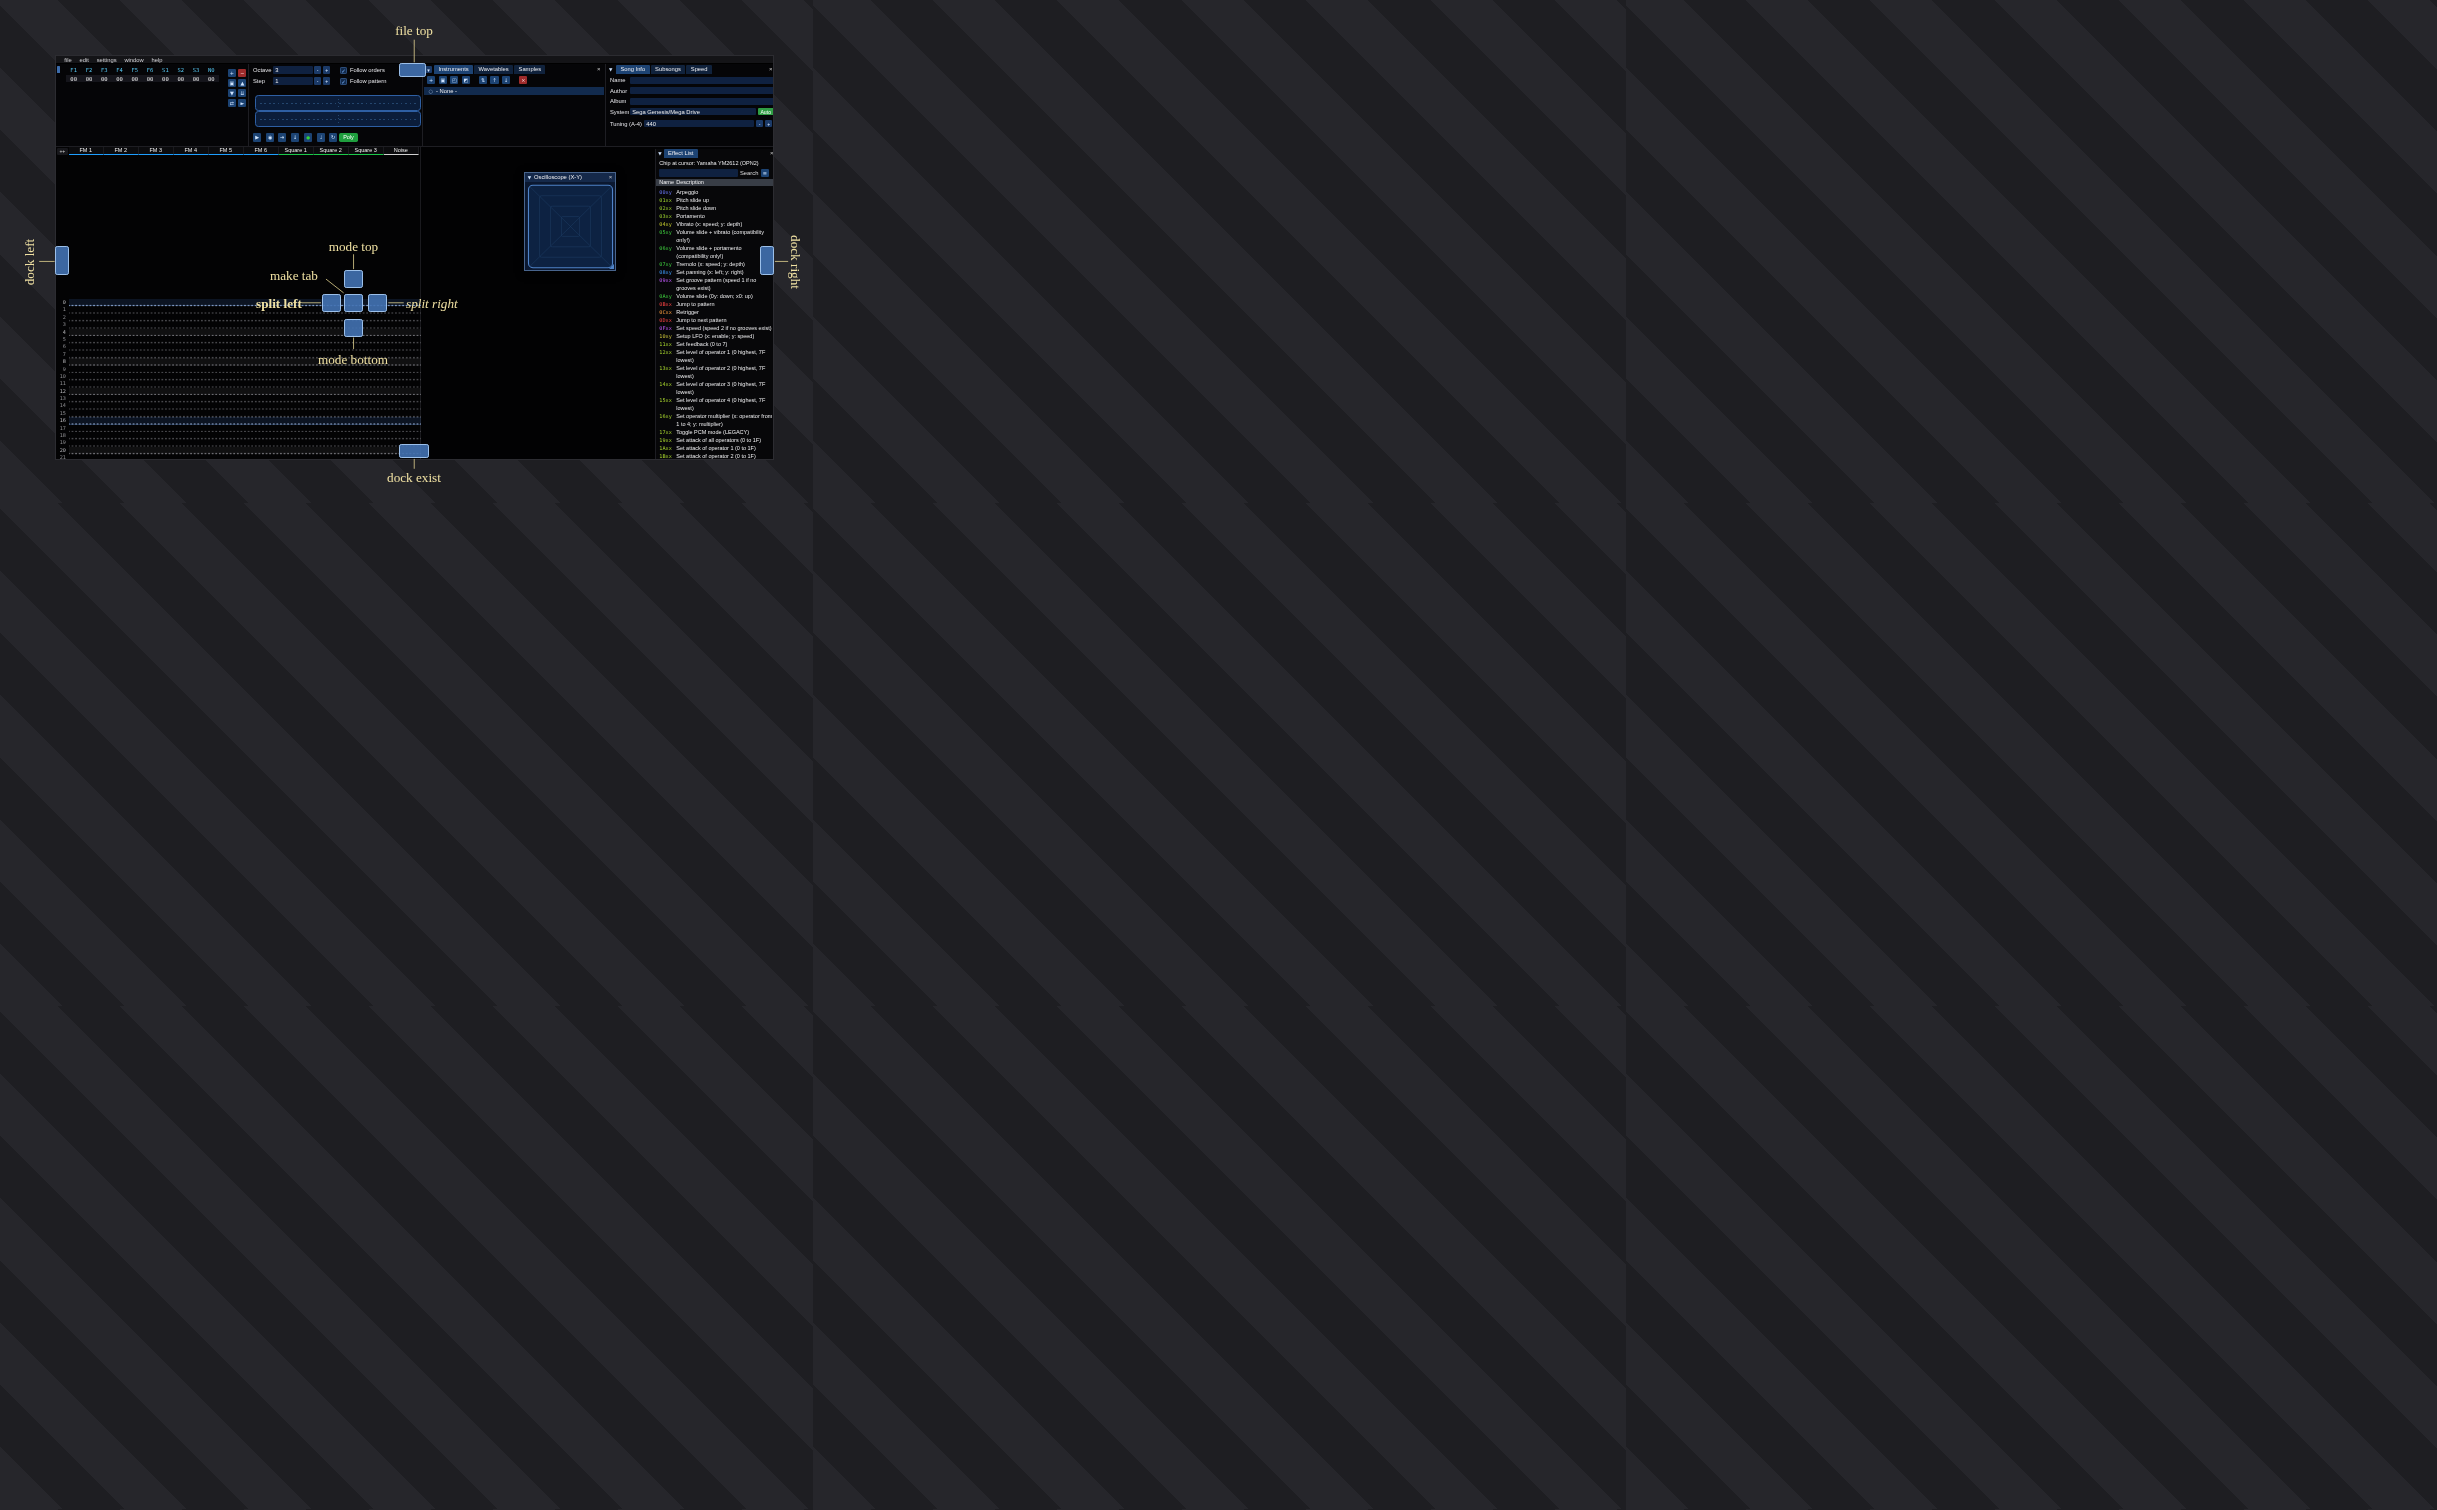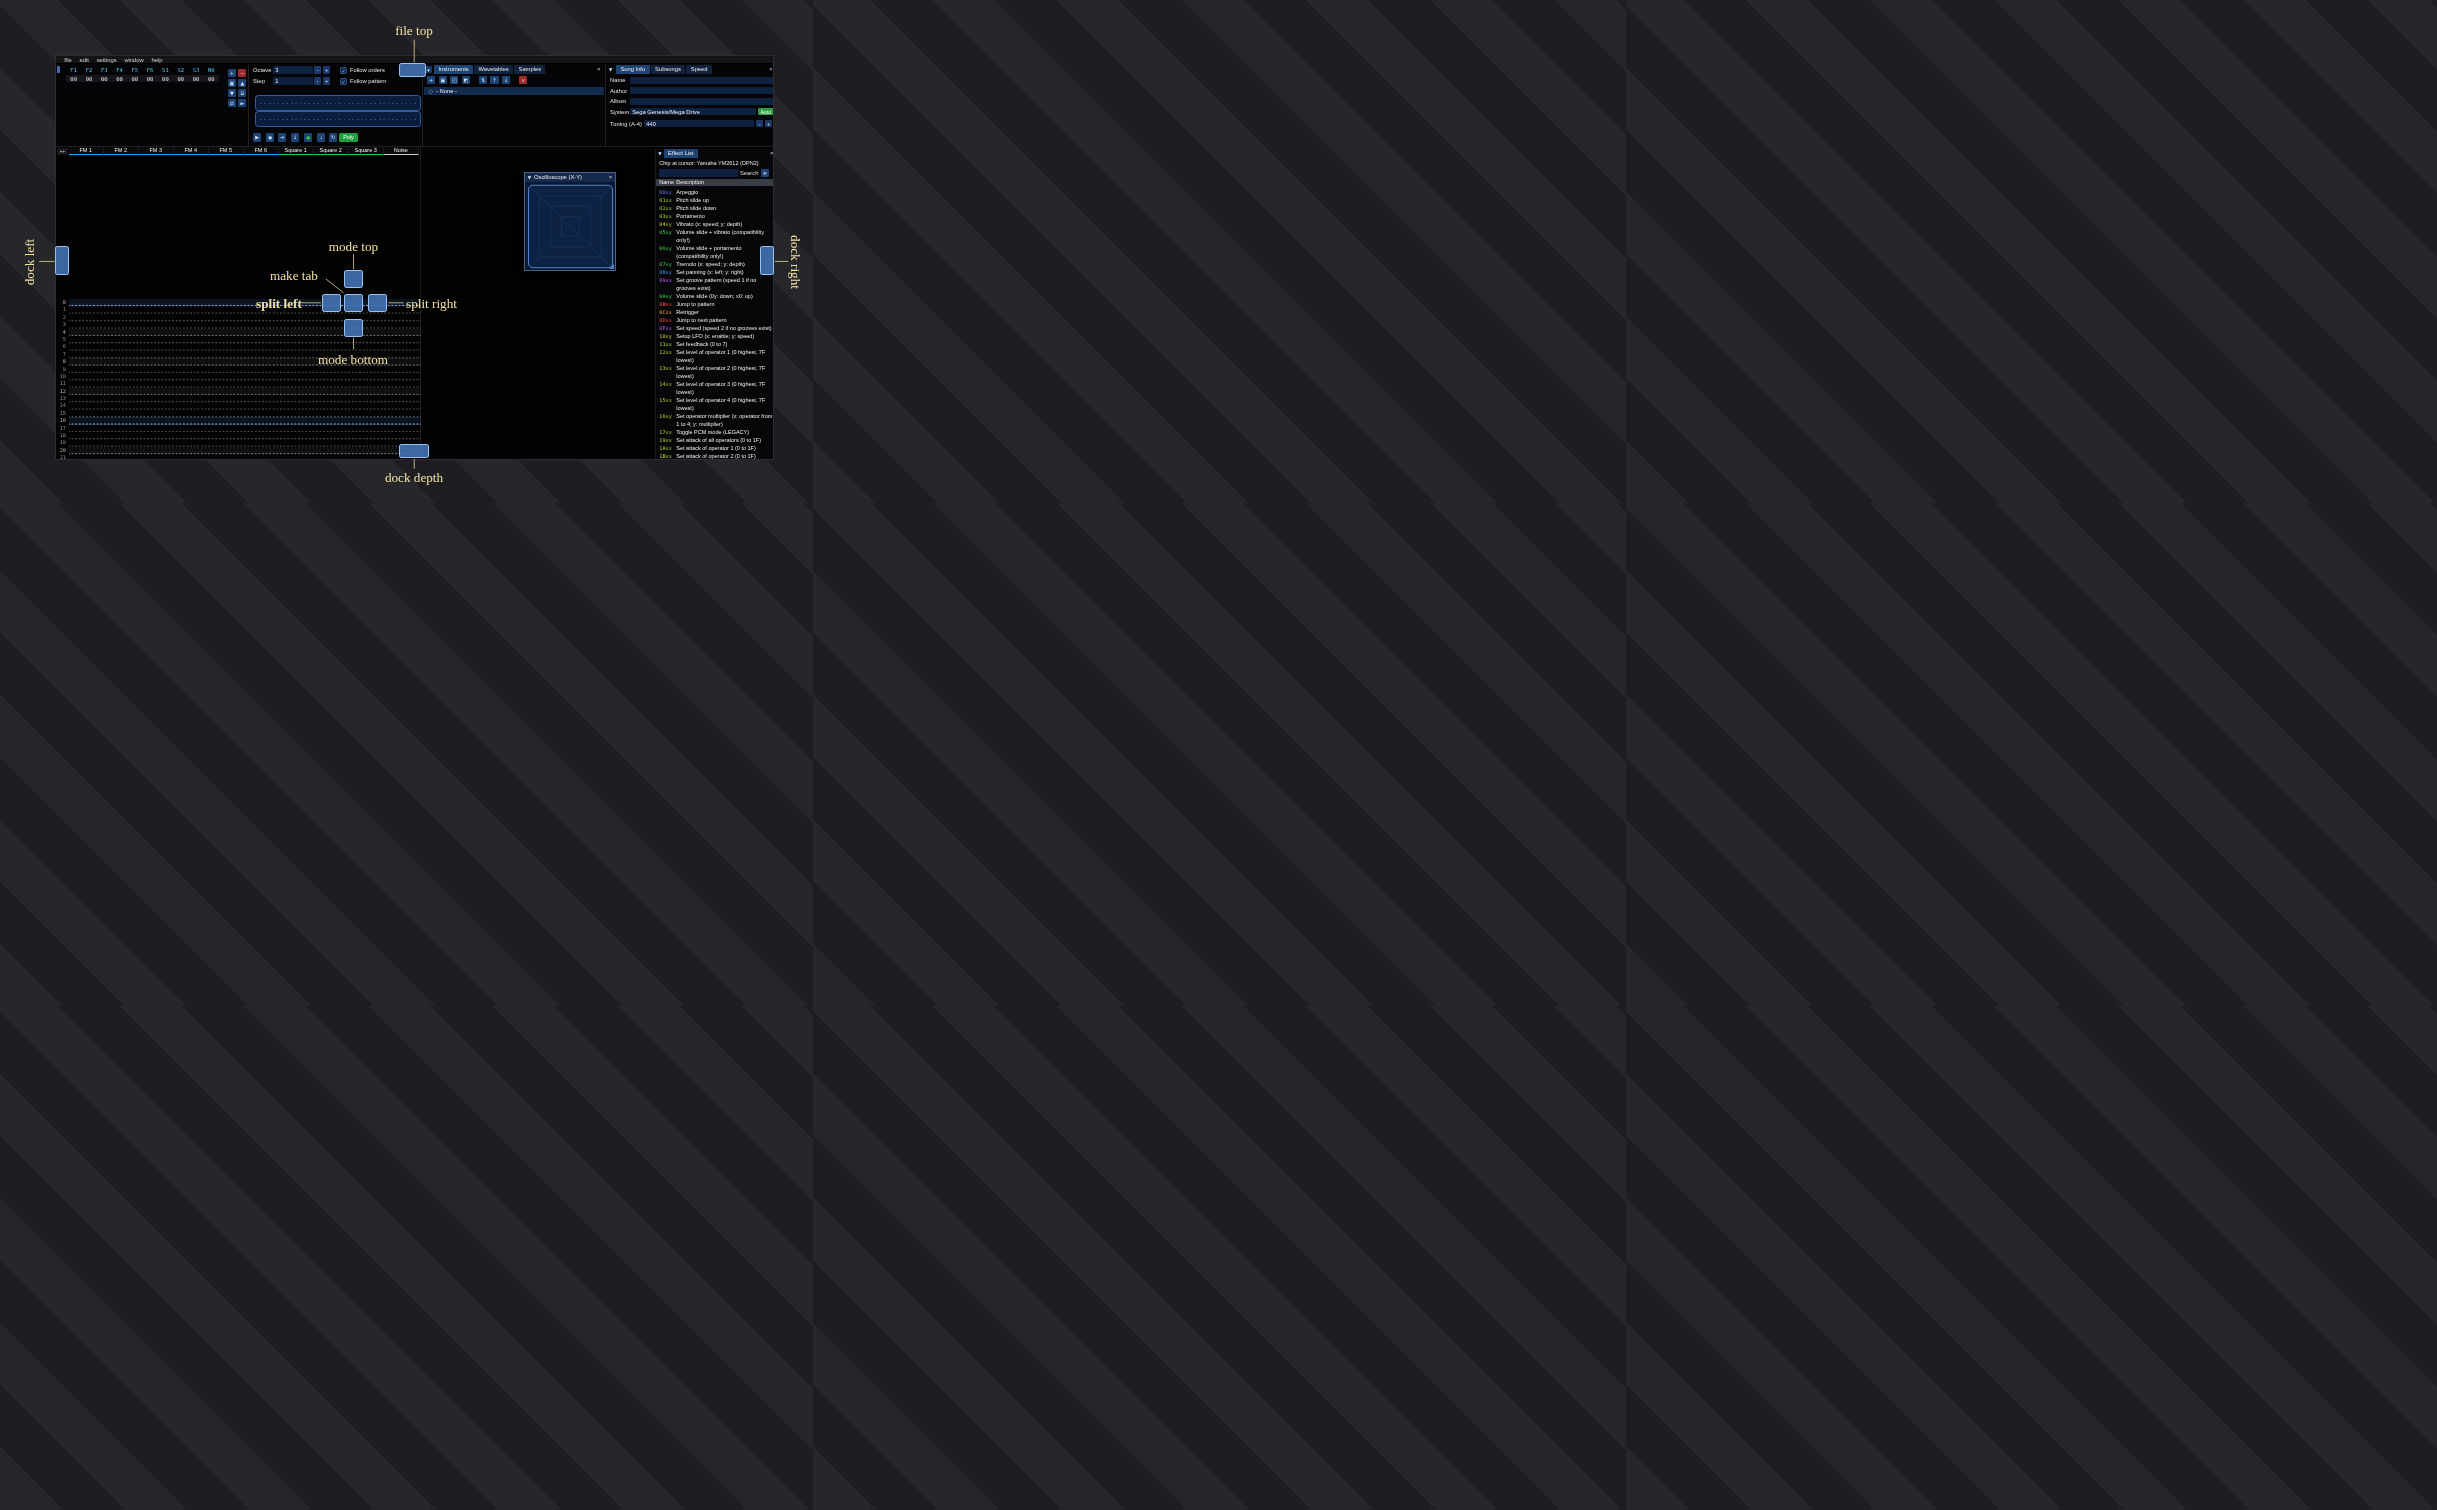--- a/index.html
+++ b/index.html
@@ -577,27 +577,27 @@
 <div class="dockbox" style="left:399px; top:444px; width:30px; height:14.4px;"></div>
 <div class="dockbox" style="left:55px; top:246px; width:14px; height:29px;"></div>
 <div class="dockbox" style="left:760px; top:246px; width:14px; height:29px;"></div>
 <div class="dockbox" style="left:344px; top:270px; width:19.3px; height:18px;"></div>
 <div class="dockbox" style="left:322px; top:294px; width:19.3px; height:18px;"></div>
 <div class="dockbox" style="left:344px; top:294px; width:19.3px; height:18px;"></div>
 <div class="dockbox" style="left:368px; top:294px; width:19.3px; height:18px;"></div>
 <div class="dockbox" style="left:344px; top:319px; width:19.3px; height:18px;"></div>
 
 <div class="ov-label ctr" style="left:381px; top:22.6px; width:66px;">file top</div>
-<div class="ov-label ctr" style="left:378px; top:470px; width:72px;">dock depth</div>
+<div class="ov-label ctr" style="left:378px; top:470px; width:72px;">dock exist</div>
 <div class="ov-label rot-l" style="left:30px; top:262px;">dock left</div>
 <div class="ov-label rot-r" style="left:795px; top:262px;">dock right</div>
 <div class="ov-label ctr" style="left:326px; top:239px; width:55px;">mode top</div>
 <div class="ov-label ctr" style="left:317px; top:352px; width:72px;">mode bottom</div>
 <div class="ov-label" style="left:256px; top:296px;font-weight:bold;">split left</div>
-<div class="ov-label" style="left:406px; top:296px;">split right</div>
+<div class="ov-label" style="left:406px; top:296px;font-style:italic;">split right</div>
 <div class="ov-label" style="left:270px; top:268px;">make tab</div>
 
 <svg id="connectors" width="813" height="503" viewBox="0 0 1472 912">
   <g stroke="#e9d994" stroke-width="1.4">
     <line x1="750" y1="72" x2="750" y2="113"></line>
     <line x1="750" y1="832" x2="750" y2="850"></line>
     <line x1="70" y1="474" x2="98" y2="474"></line>
     <line x1="1404" y1="474" x2="1428" y2="474"></line>
     <line x1="640" y1="461" x2="640" y2="488"></line>
     <line x1="640" y1="612" x2="640" y2="633"></line>

